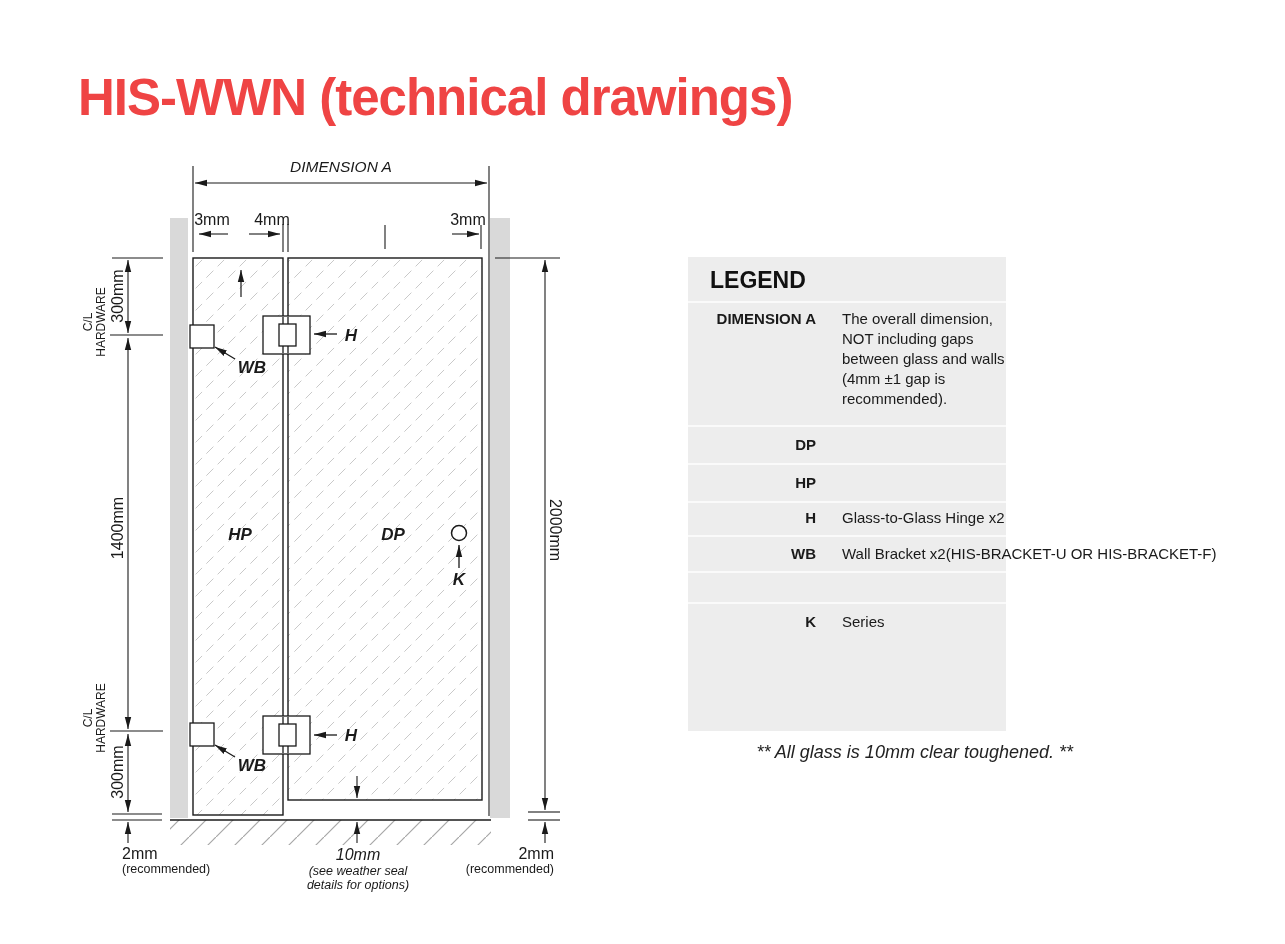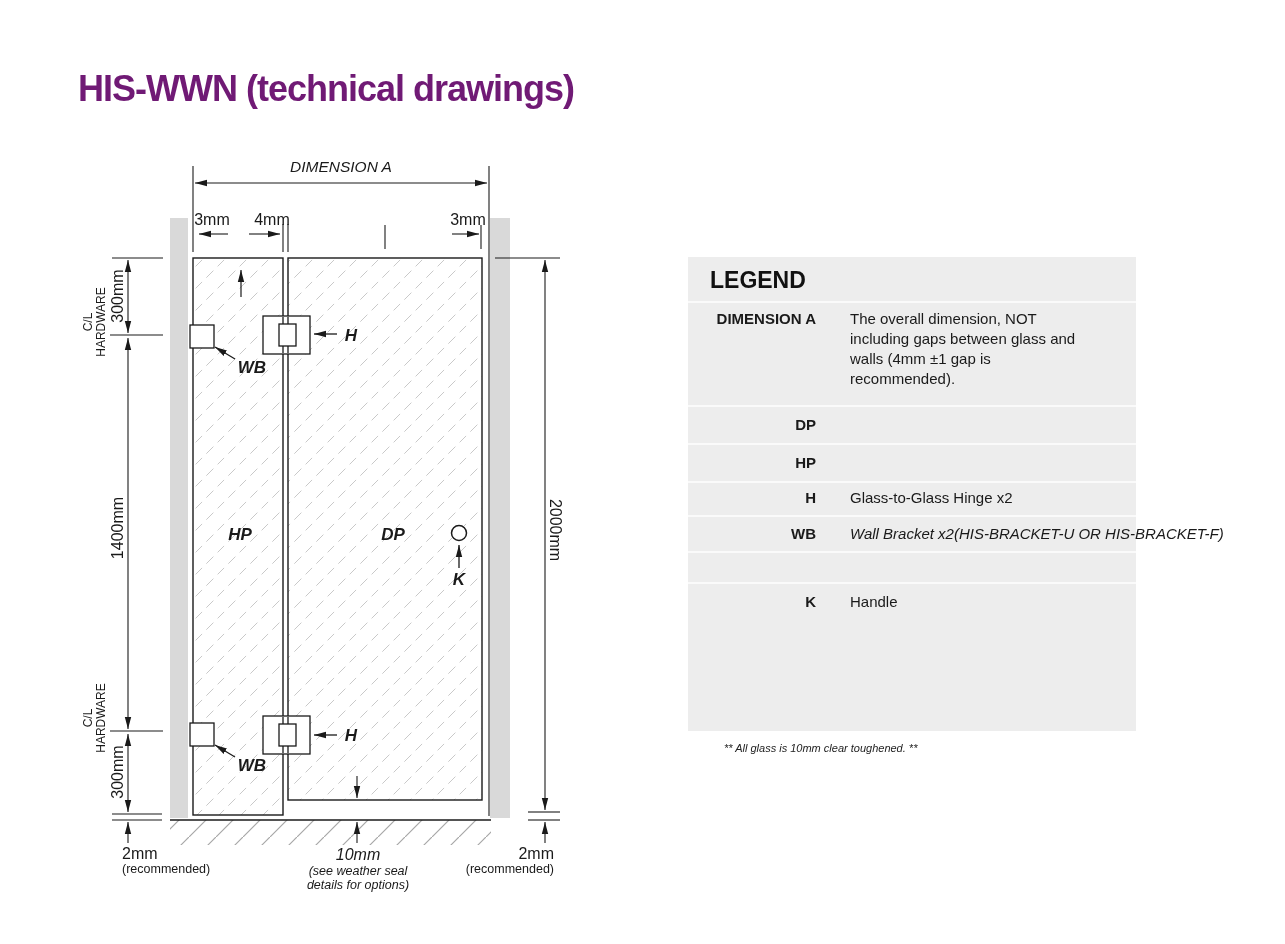--- a/index.html
+++ b/index.html
@@ -1,44 +1,44 @@
 <!DOCTYPE html>
 <html><head>
 <meta charset="utf-8">
 <style>
   html,body{margin:0;padding:0;background:#ffffff;}
   .page{position:relative;width:1285px;height:944px;background:#fff;overflow:hidden;
         font-family:"Liberation Sans",sans-serif;color:#1a1a1a;}
-  .page-title{position:absolute;left:78px;top:68px;margin:0;font-size:36px;font-weight:bold;
-        letter-spacing:-1px;color:#701a75;}
+  .page-title{position:absolute;left:78px;top:68px;margin:0;font-size:51px;font-weight:bold;
+        letter-spacing:-1px;color:#ef4444;}
   svg{position:absolute;left:0;top:0;}
   svg text{fill:#1a1a1a;}
   .t-dim{font:16px "Liberation Sans",sans-serif;}
   .t-dim-sm{font:12.5px "Liberation Sans",sans-serif;}
   .t-it{font-style:italic;}
   .t-lbl{font:bold italic 17px "Liberation Sans",sans-serif;}
   .t-dima{font:italic 15.5px "Liberation Sans",sans-serif;}
   .t-cl{font:12px "Liberation Sans",sans-serif;}
 
-  .legend{position:absolute;left:688px;top:257px;width:448px;min-height:474px;
+  .legend{position:absolute;left:688px;top:257px;width:318px;min-height:474px;
         background:#ededed;box-sizing:border-box;}
   .legend-heading{font-size:23px;font-weight:bold;padding:10px 0 7px 22px;color:#111;}
   .lrow{display:flex;border-top:2px solid #fafafa;}
   .term{width:128px;text-align:right;font-weight:bold;font-size:15px;flex:none;line-height:20px;}
-  .desc{margin-left:34px;width:244px;font-size:15px;line-height:20px;}
-  .nowrap{white-space:nowrap;overflow:visible;width:auto;font-style:italic;}
+  .desc{margin-left:26px;width:244px;font-size:15px;line-height:20px;}
+  .nowrap{white-space:nowrap;overflow:visible;width:auto;}
   .r0{padding:6px 0 16px;}
   .r1{padding:8px 0 8px;}
   .r2{padding:8px 0 8px;}
   .r3{padding:5px 0 7px;}
   .r4{padding:7px 0 7px;}
   .r5{height:29px;}
   .r6{padding:8px 0 17px;}
-  .legend-footnote{position:absolute;left:724px;top:742px;width:394px;text-align:left;
-        font-style:italic;font-size:11px;color:#222;}
+  .legend-footnote{position:absolute;left:679px;top:742px;width:394px;text-align:right;
+        font-style:italic;font-size:18px;color:#222;}
 </style>
 </head>
 <body>
 
 <div class="page">
 
   <h1 class="page-title">HIS-WWN (technical drawings)</h1>
 
   <svg width="660" height="944" viewBox="0 0 660 944">
     <defs>
@@ -191,19 +191,19 @@
     <div class="lrow r4">
       <div class="term">WB</div>
       <div class="desc nowrap">Wall Bracket x2(HIS-BRACKET-U OR HIS-BRACKET-F)</div>
     </div>
     <div class="lrow r5">
       <div class="term"></div>
       <div class="desc"></div>
     </div>
     <div class="lrow r6">
       <div class="term">K</div>
-      <div class="desc">Handle</div>
+      <div class="desc">Series</div>
     </div>
   </div>
 
   <div class="legend-footnote">** All glass is 10mm clear toughened. **</div>
 
 </div>
 
 </body></html>

